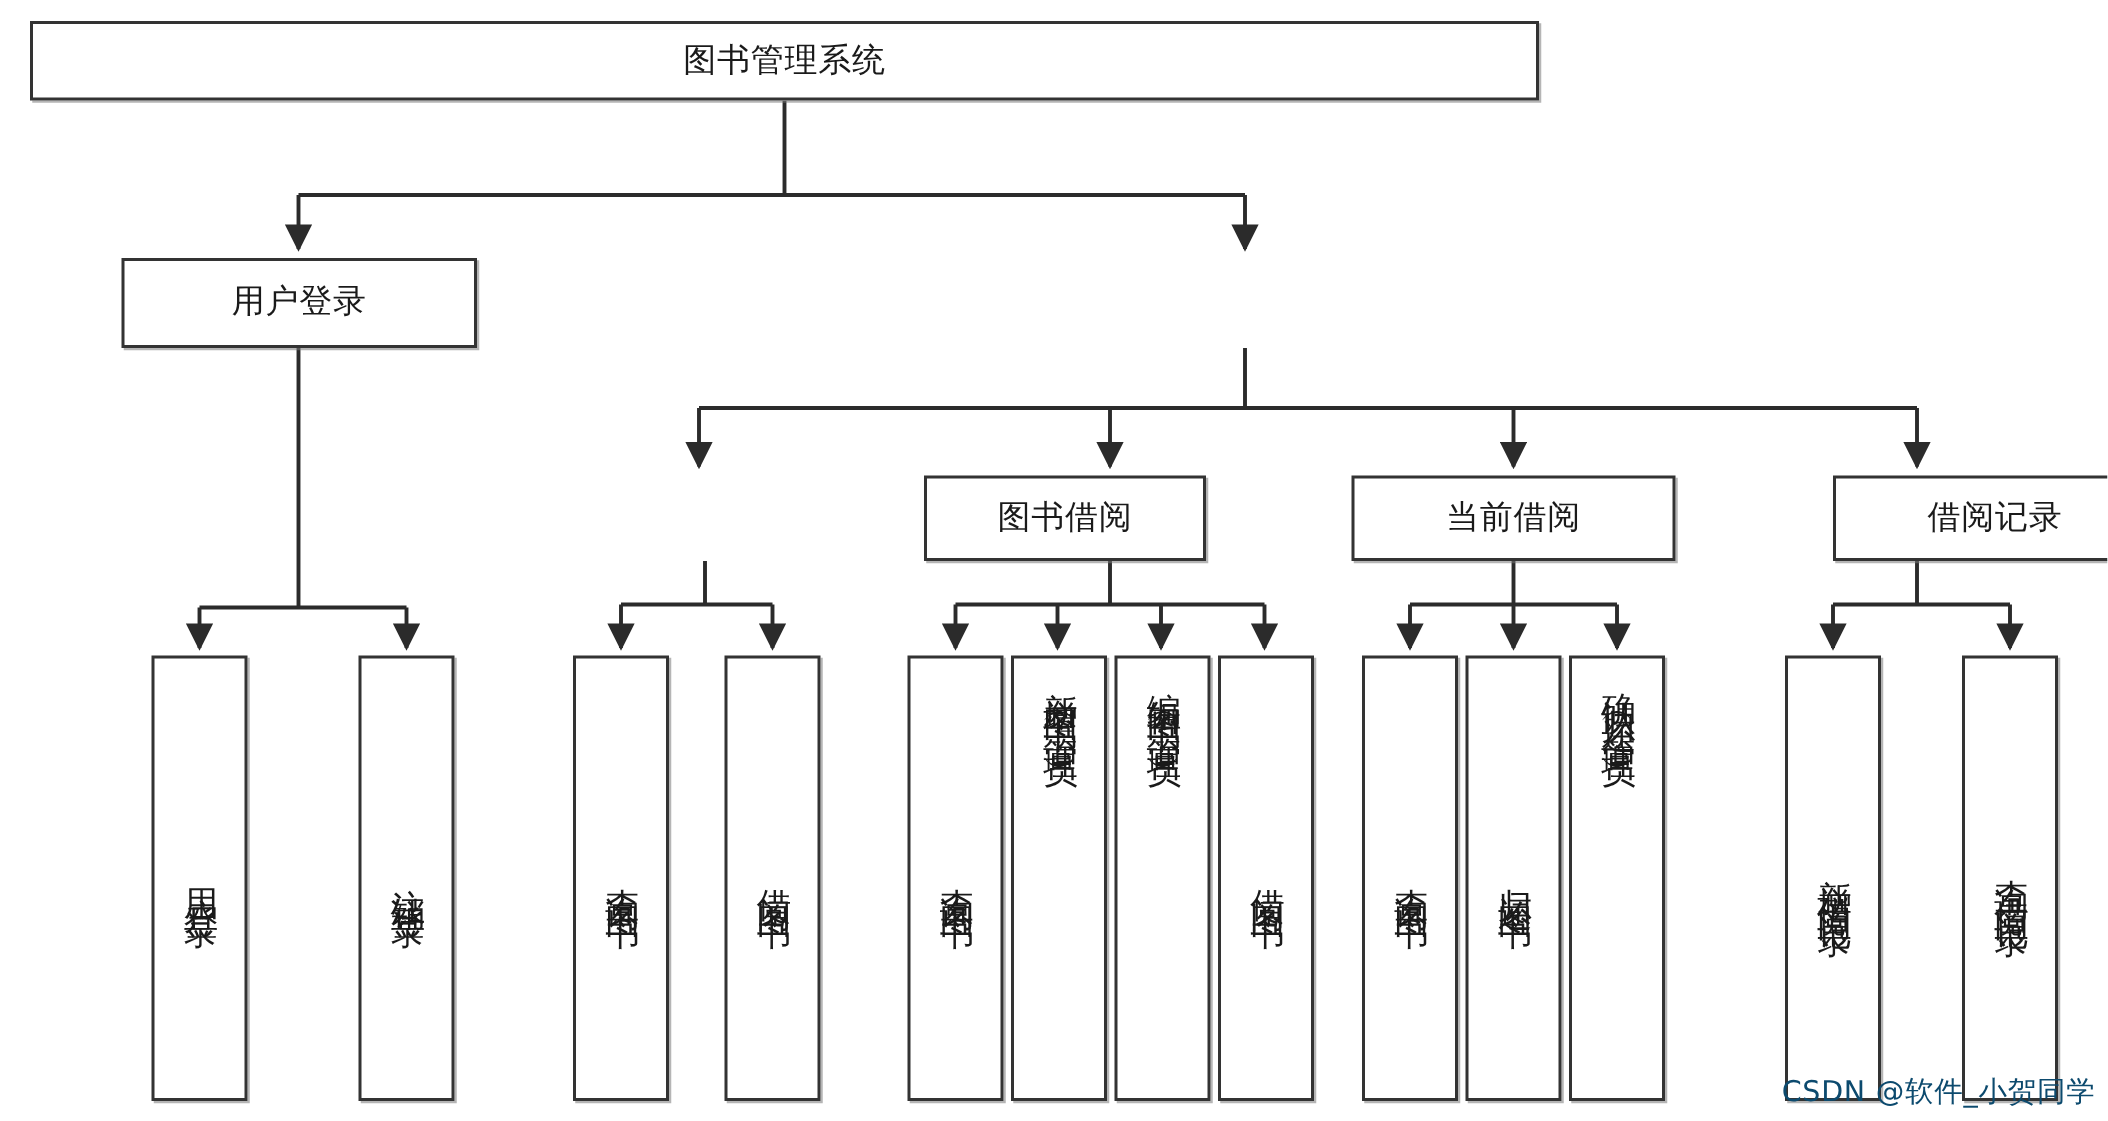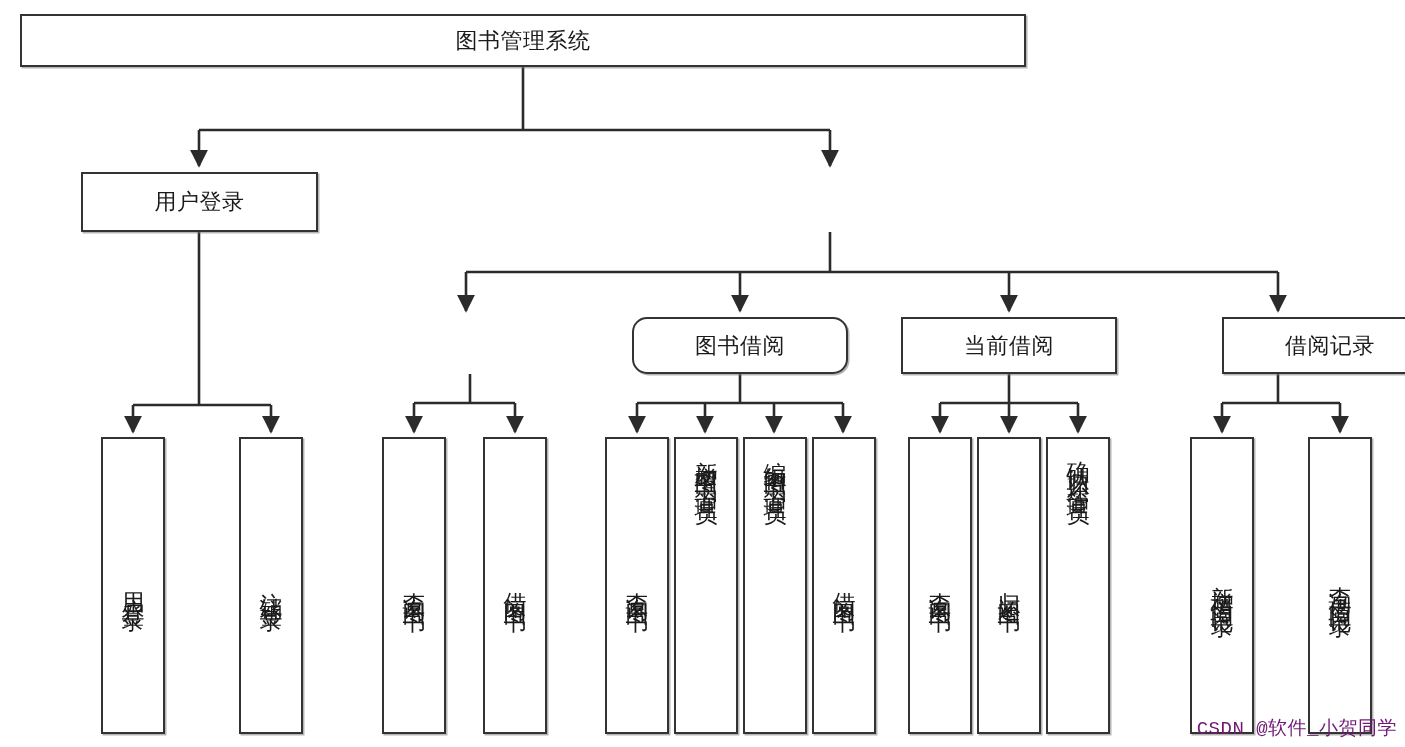--- a/index.html
+++ b/index.html
@@ -60,25 +60,24 @@
   }
   .node.vert.mid {
     align-items: center;
     padding-top: 0;
   }
   .watermark {
     position: absolute;
     right: 8px;
     bottom: 6px;
     font-size: 19px;
-    color: #701a75;
+    color: #0c4a6e;
     letter-spacing: 0.5px;
     white-space: nowrap;
     z-index: 5;
-    font-family: Liberation Mono, monospace;
   }
 </style>
 </head>
 <body>
 
 <div id="canvas">
 
   <svg id="edges" viewBox="0 0 1405 747">
     <defs>
       <marker id="arrow" viewBox="0 0 10 10" refX="9" refY="5" markerWidth="7" markerHeight="7" orient="auto-start-reverse">
@@ -130,21 +129,21 @@
   </svg>
 
   <div class="node" style="left:20px; top:14px; width:1006px; height:53px;">
     <span class="lbl">图书管理系统</span>
   </div>
 
   <div class="node" style="left:81px; top:172px; width:237px; height:60px;">
     <span class="lbl">用户登录</span>
   </div>
 
-  <div class="node" style="left:632px; top:317px; width:216px; height:57px;border-radius:15px;">
+  <div class="node" style="left:616px; top:317px; width:188px; height:57px;">
     <span class="lbl">图书借阅</span>
   </div>
   <div class="node" style="left:901px; top:317px; width:216px; height:57px;">
     <span class="lbl">当前借阅</span>
   </div>
   <div class="node" style="left:1222px; top:317px; width:216px; height:57px;">
     <span class="lbl">借阅记录</span>
   </div>
 
   <div class="node vert mid" style="left:101px; top:437px; width:64px; height:297px;">

